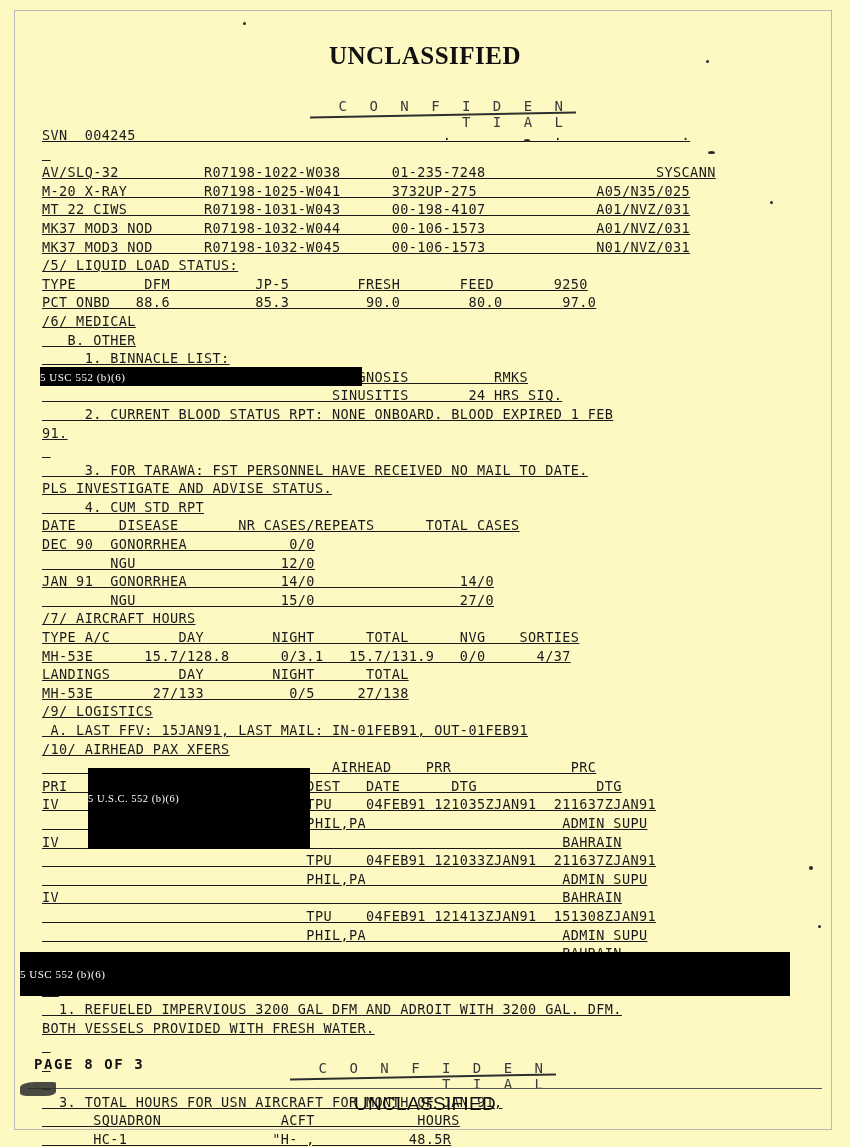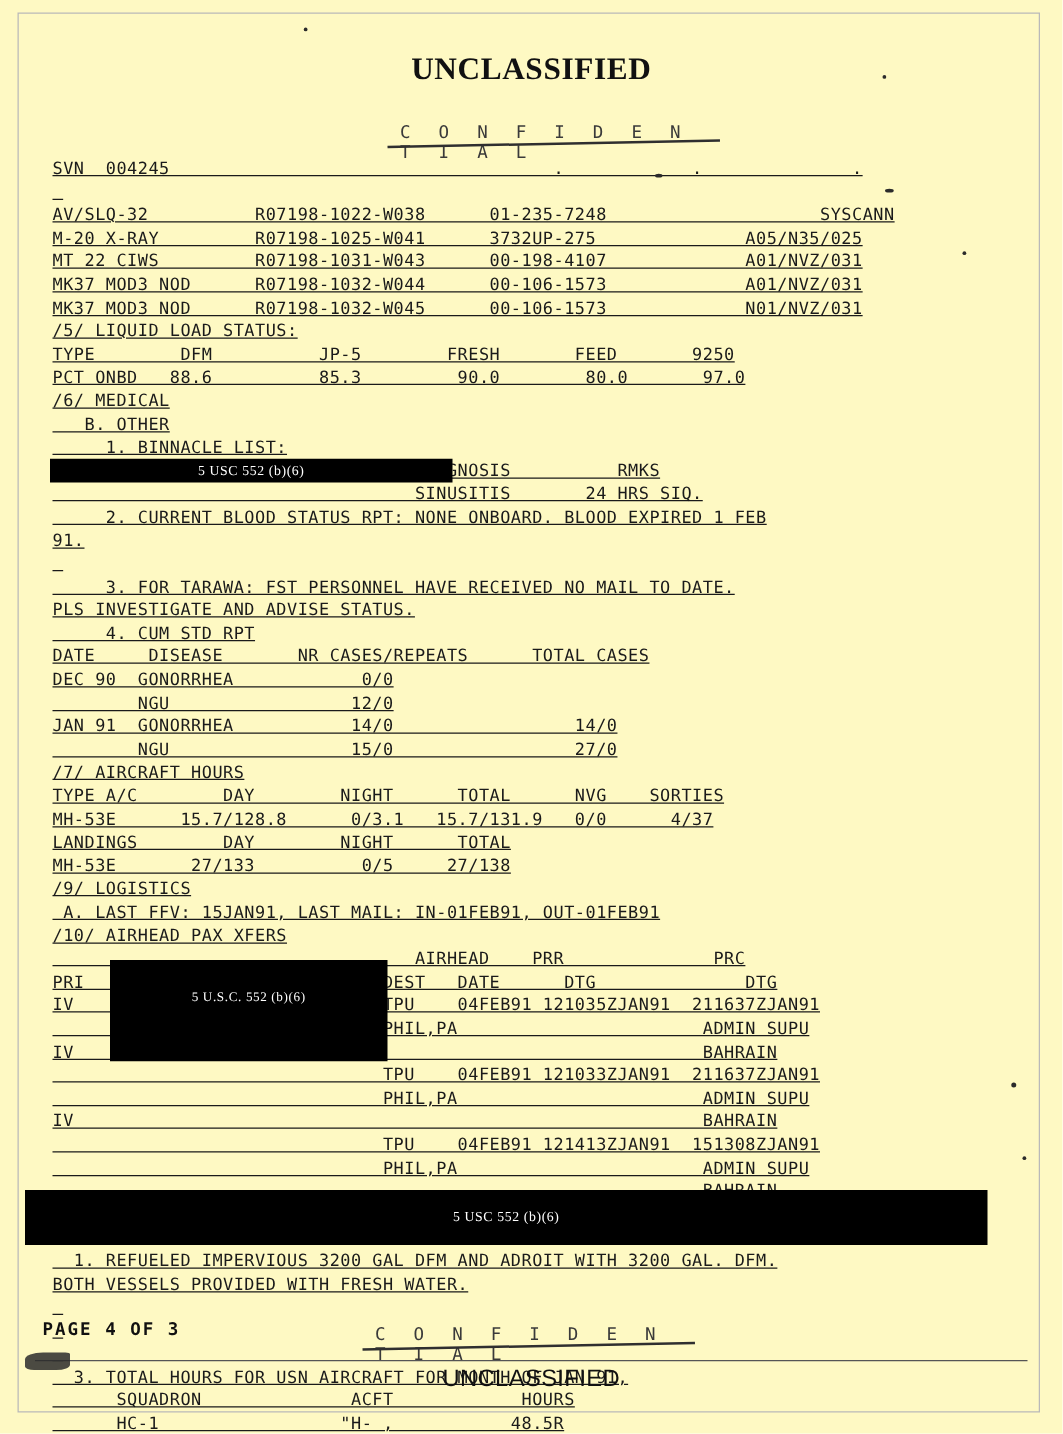--- a/index.html
+++ b/index.html
@@ -58,20 +58,21 @@
     height: 1px;
     background: #555;
   }
   
   .conf {
     position: absolute;
     font-family: "DejaVu Sans Mono", monospace;
     font-size: 14px;
     letter-spacing: 7px;
     color: #3a3a3a;
+    text-align: right;
   }
   .conf .strike {
     position: absolute;
     left: -10px;
     right: -6px;
     top: 50%;
     height: 2px;
     background: #2f2f2f;
     transform: rotate(-1.1deg);
   }
@@ -96,21 +97,20 @@
   .redact {
     position: absolute;
     background: #000;
     color: #fff;
     font-family: "Liberation Serif", serif;
     font-size: 11px;
     letter-spacing: 0.5px;
     text-align: center;
     display: flex;
     align-items: center;
-    justify-content: center;
     overflow: hidden;
   }
   #redact-1 { left: 40px; top: 367px; width: 322px; height: 19px; }
   #redact-2 { left: 88px; top: 768px; width: 222px; height: 81px; font-size: 10.5px; }
   #redact-2 .lbl { position: relative; top: -10px; }
   #redact-3 { left: 20px; top: 952px; width: 770px; height: 44px; font-size: 11px; }
 
   .page-num {
     position: absolute;
     left: 34px; top: 1056px;
@@ -155,21 +155,21 @@
   <div class="redact" id="redact-1">
     <span class="lbl">5 USC 552 (b)(6)</span>
   </div>
   <div class="redact" id="redact-2">
     <span class="lbl">5 U.S.C. 552 (b)(6)</span>
   </div>
   <div class="redact" id="redact-3">
     <span class="lbl">5 USC 552 (b)(6)</span>
   </div>
 
-  <div class="page-num">PAGE  4 OF  3</div>
+  <div class="page-num">PAGE  8 OF  3</div>
 
   <div class="conf" id="conf-bottom">
     <span>C O N F I D E N T I A L</span>
     <span class="strike"></span>
   </div>
 
   <div class="bottom-rule"></div>
   <div class="classification-bottom">UNCLASSIFIED</div>
 
   <div class="smudge-a"></div>

